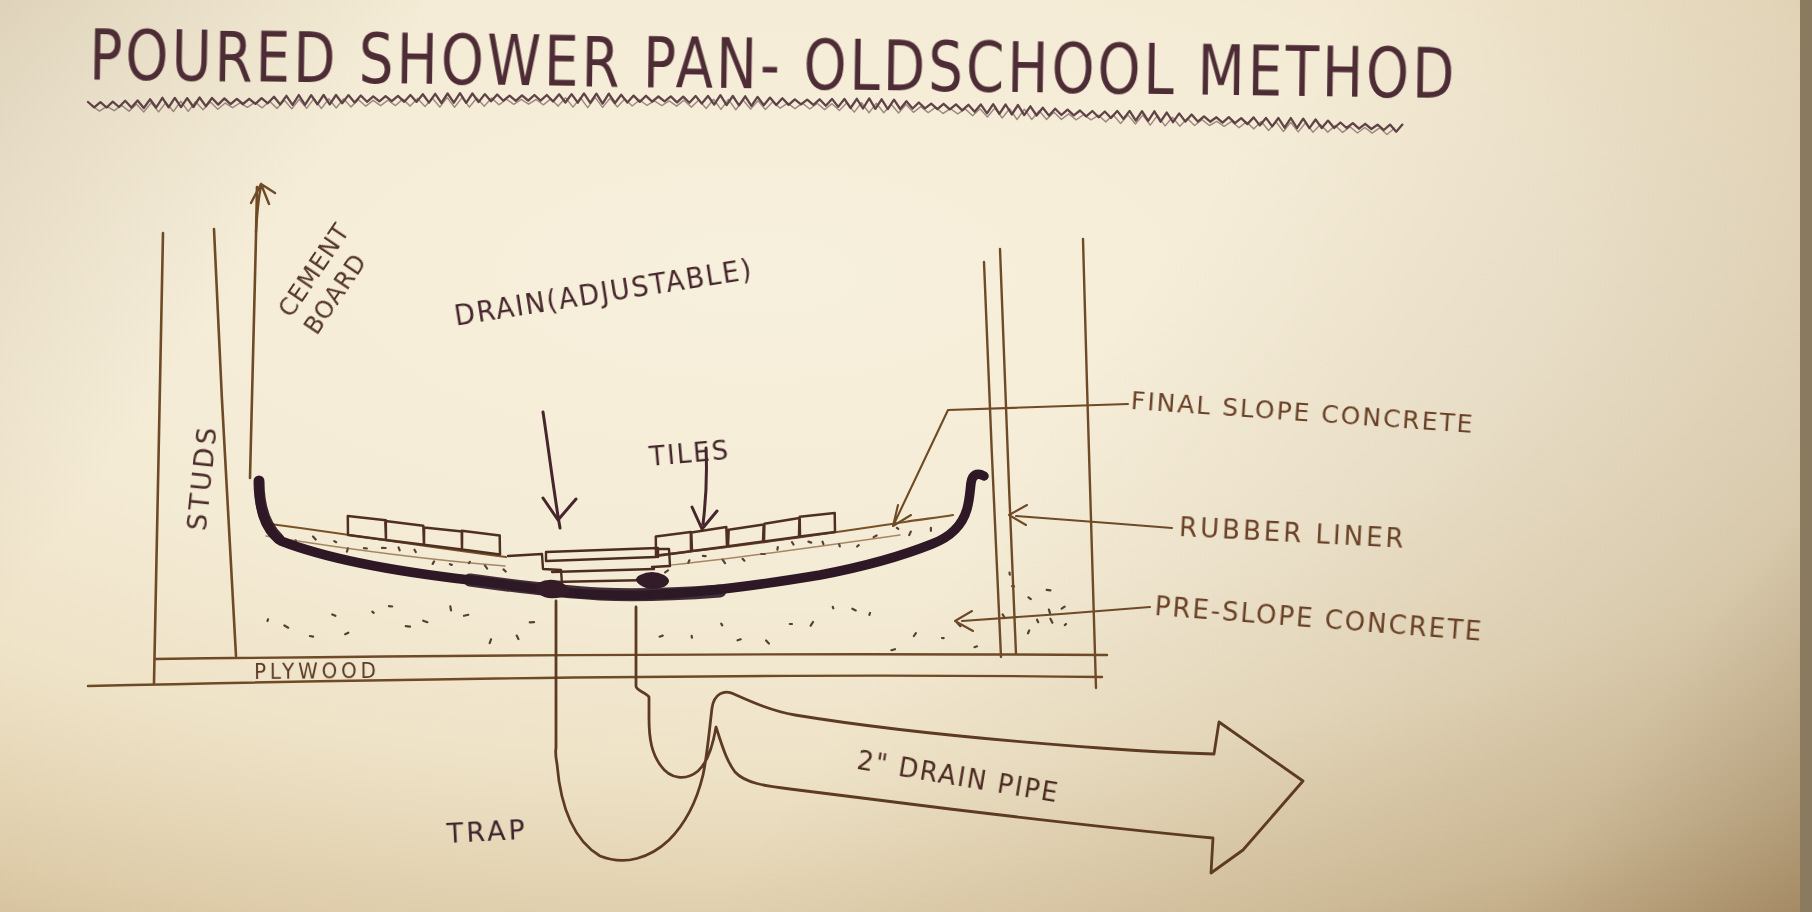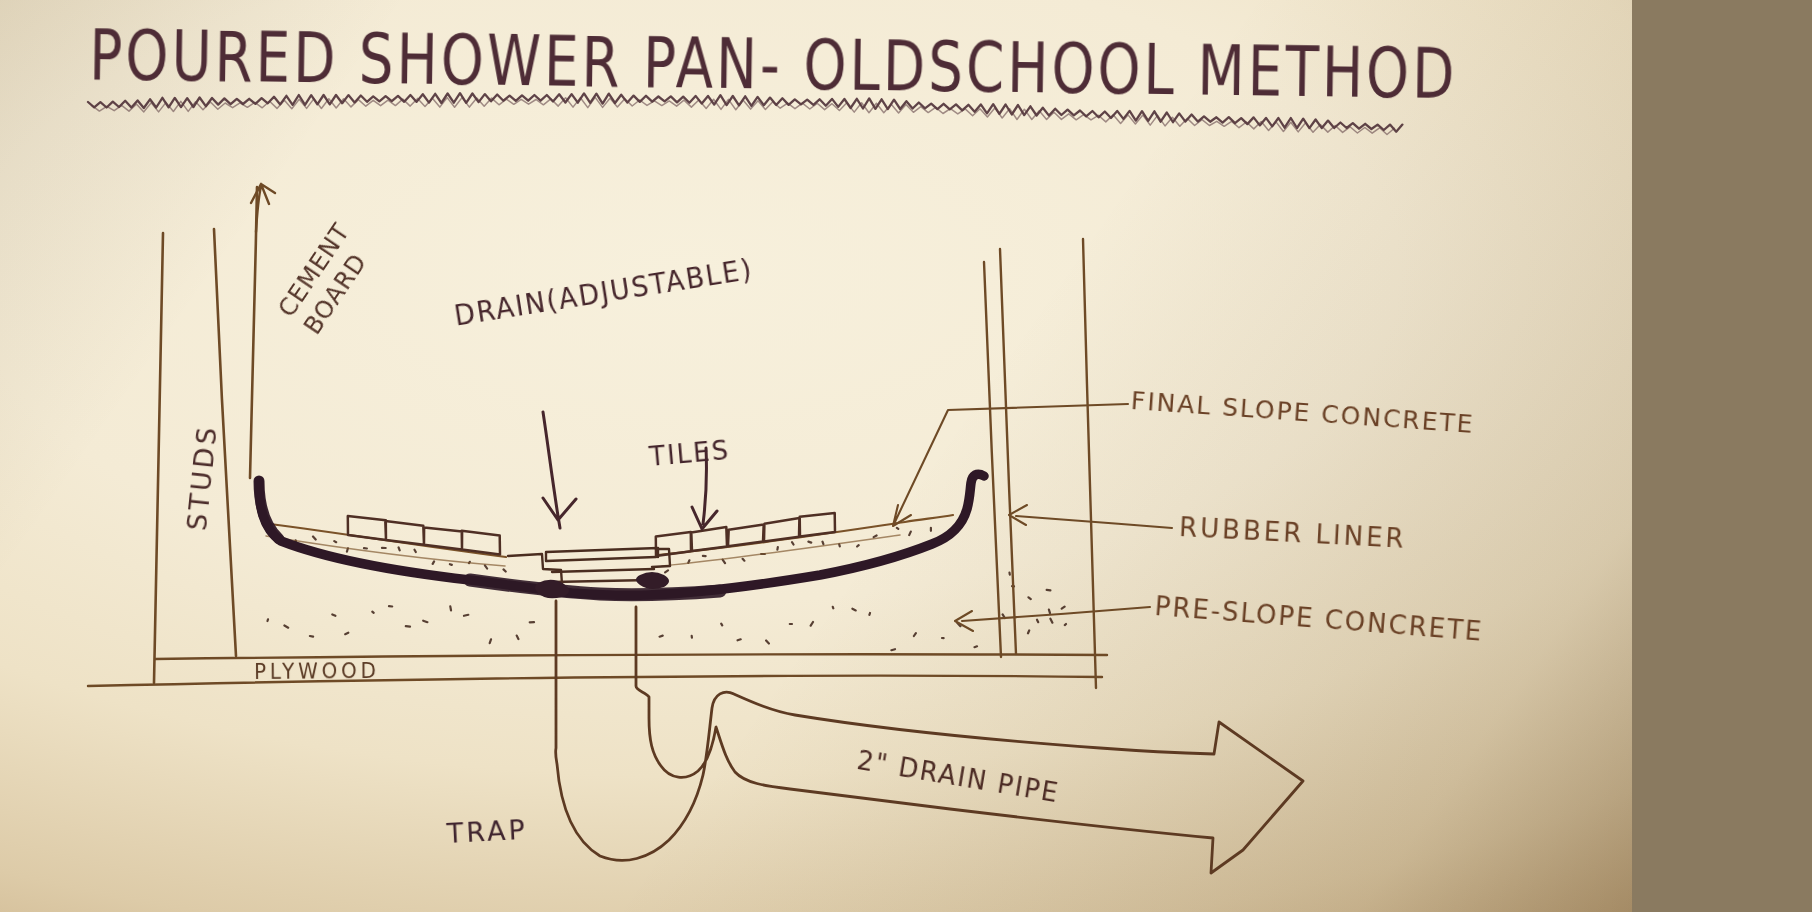--- a/index.html
+++ b/index.html
@@ -1,18 +1,18 @@
 <!DOCTYPE html>
 <html><head>
 <meta charset="utf-8">
 <style>
   html,body{margin:0;padding:0;background:#8a7a60;}
   #paper{
     position:relative;
-    width:1632px;height:912px;
+    width:1800px;height:912px;
     overflow:hidden;
     font-family:"DejaVu Sans", sans-serif;
     background:
       linear-gradient(125deg, rgba(60,40,10,0.10) 0%, rgba(0,0,0,0) 18%, rgba(0,0,0,0) 55%, rgba(80,50,10,0.14) 88%, rgba(70,40,5,0.30) 100%),
       radial-gradient(ellipse 115% 95% at 42% 30%, #f7f0dc 0%, #f4ebd5 38%, #eee2c6 58%, #ddcba8 78%, #c7ad84 94%, #b69c72 100%);
   }
   #sketch{position:absolute;left:0;top:0;filter:blur(0.45px);}
   .lbl{
     position:absolute;
     color:#4a2b30;

